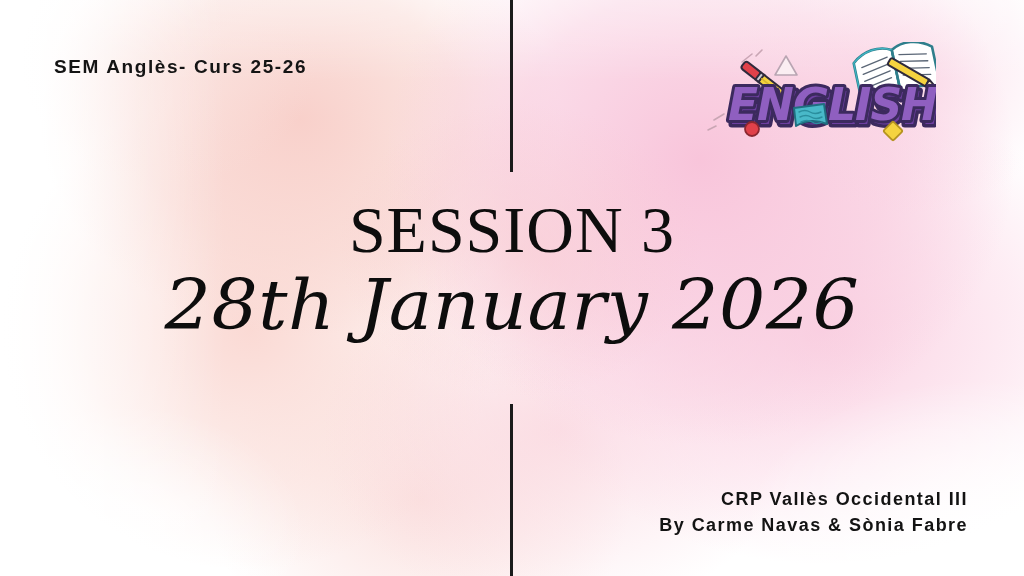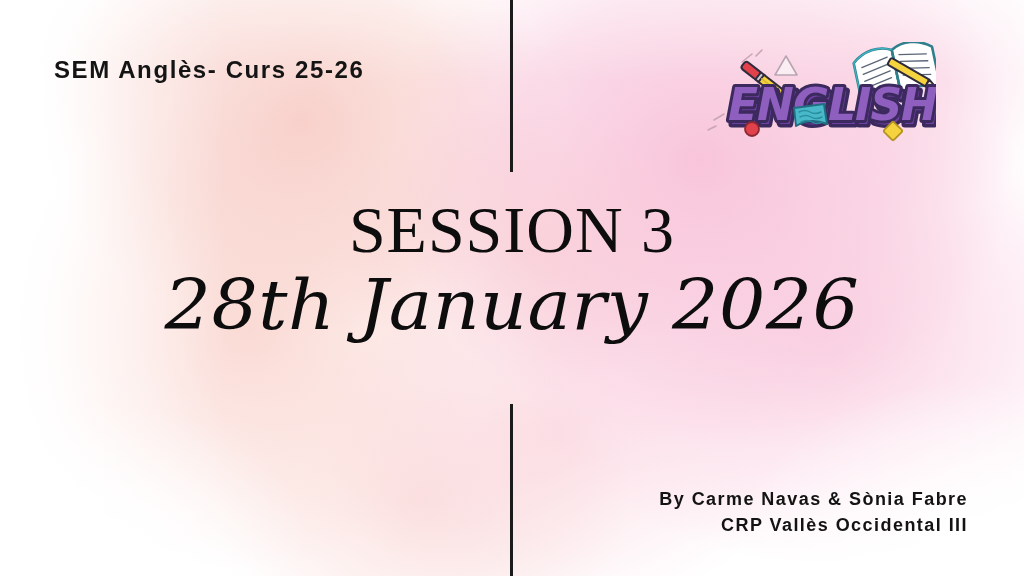--- a/index.html
+++ b/index.html
@@ -55,21 +55,21 @@
     background: #1b1b1b;
   }
   .divider-top { left: 510px; top: 0; height: 172px; }
   .divider-bottom { left: 510px; top: 404px; height: 172px; }
 
   
   .course-label {
     position: absolute;
     left: 54px;
     top: 56px;
-    font-size: 24px;
+    font-size: 19px;
     font-weight: bold;
     letter-spacing: 1.6px;
     color: #141414;
     white-space: nowrap;
   }
 
   .title-block {
     position: absolute;
     left: 0;
     right: 0;
@@ -136,22 +136,22 @@
   <div class="divider divider-bottom"></div>
 
   <div class="course-label">SEM Anglès- Curs 25-26</div>
 
   <div class="title-block">
     <div class="session-title">SESSION 3</div>
     <div class="date-title">28th January 2026</div>
   </div>
 
   <div class="credits">
+    <div class="credit-line">CRP Vallès Occidental III</div>
     <div class="credit-line">By Carme Navas &amp; Sònia Fabre</div>
-    <div class="credit-line">CRP Vallès Occidental III</div>
   </div>
 
   <div class="english-sticker">
     <svg width="238" height="108" viewBox="0 0 238 108" xmlns="http://www.w3.org/2000/svg">
 
       <g stroke="#c9a6b4" stroke-width="1.6" stroke-linecap="round" fill="none">
         <line x1="44" y1="20" x2="54" y2="12"></line>
         <line x1="58" y1="14" x2="64" y2="8"></line>
         <line x1="16" y1="78" x2="26" y2="72"></line>
         <line x1="10" y1="88" x2="18" y2="84"></line>

